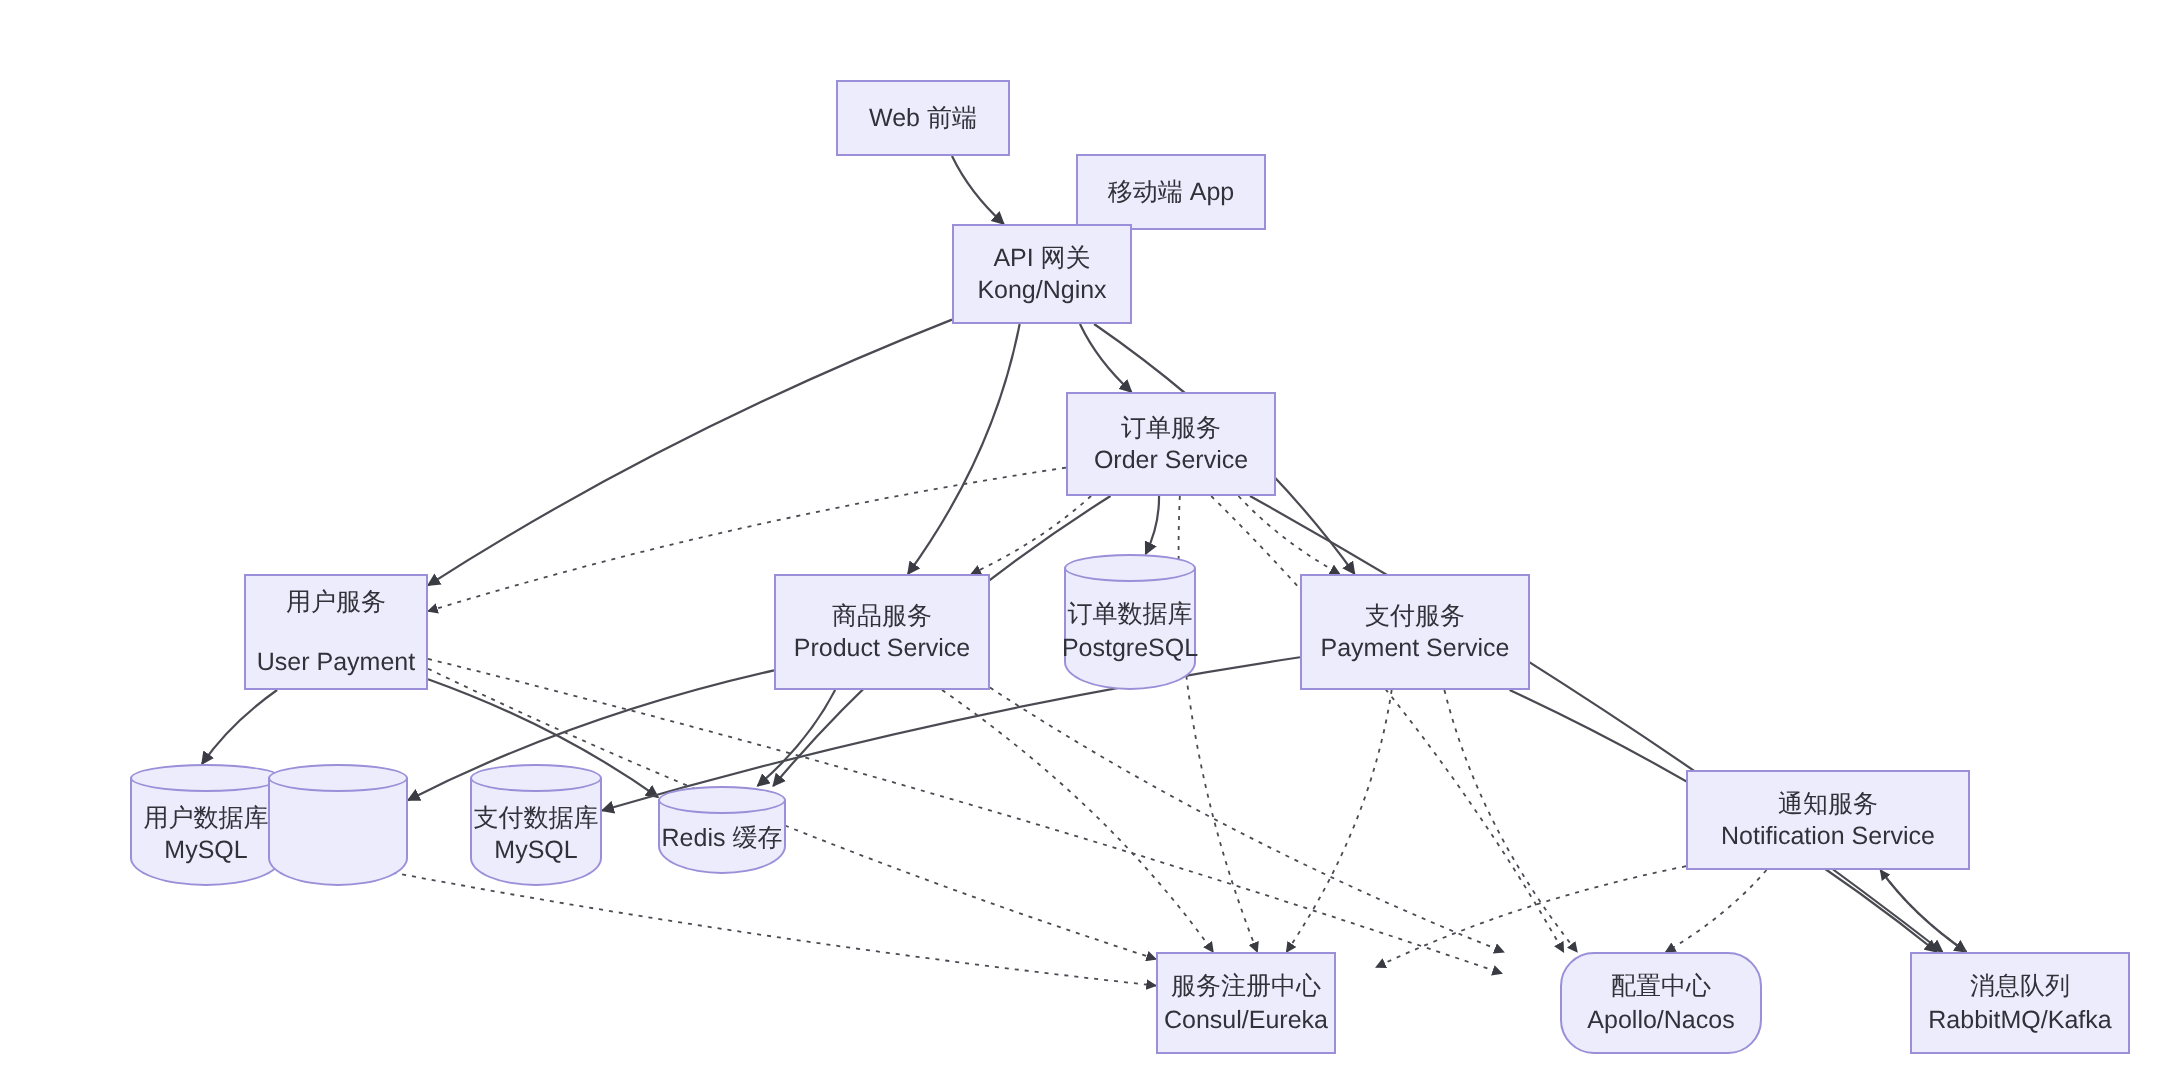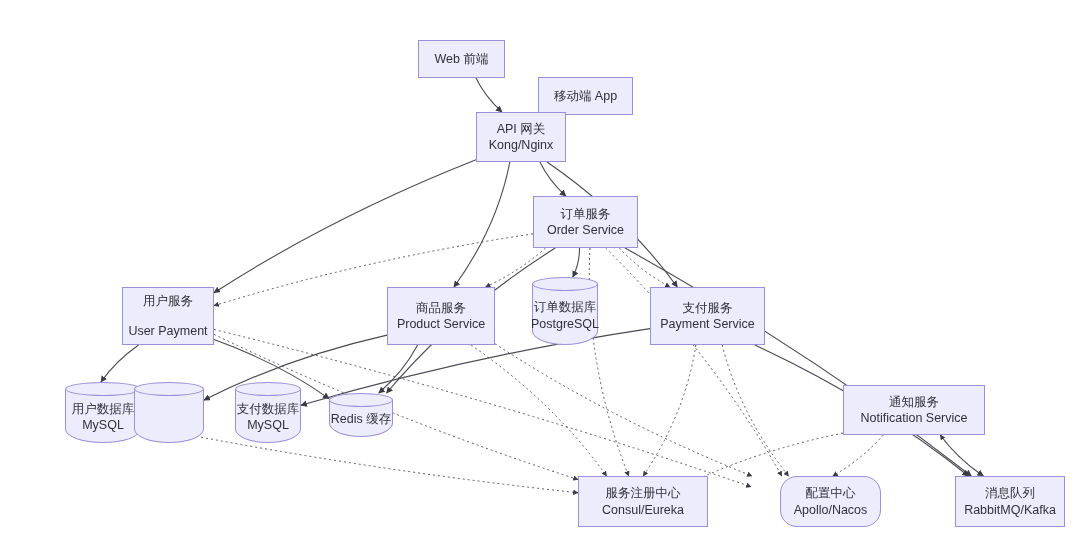--- a/index.html
+++ b/index.html
@@ -156,21 +156,21 @@
         <div class="l2">Product Service</div>
       </div>
       <div class="node box" style="left: 650px; top: 287px; width: 115px; height: 58px;">
         <div class="l1">支付服务</div>
         <div class="l2">Payment Service</div>
       </div>
       <div class="node box" style="left: 843px; top: 385px; width: 142px; height: 50px;">
         <div class="l1">通知服务</div>
         <div class="l2">Notification Service</div>
       </div>
-      <div class="node box" style="left: 578px; top: 476px; width: 130px; height: 51px;">
+      <div class="node box" style="left: 578px; top: 476px; width: 90px; height: 51px;">
         <div class="l1">服务注册中心</div>
         <div class="l2">Consul/Eureka</div>
       </div>
       <div class="node box" style="left: 780px; top: 476px; width: 101px; height: 51px; border-radius: 17px;">
         <div class="l1">配置中心</div>
         <div class="l2">Apollo/Nacos</div>
       </div>
       <div class="node box" style="left: 955px; top: 476px; width: 110px; height: 51px;">
         <div class="l1">消息队列</div>
         <div class="l2">RabbitMQ/Kafka</div>

